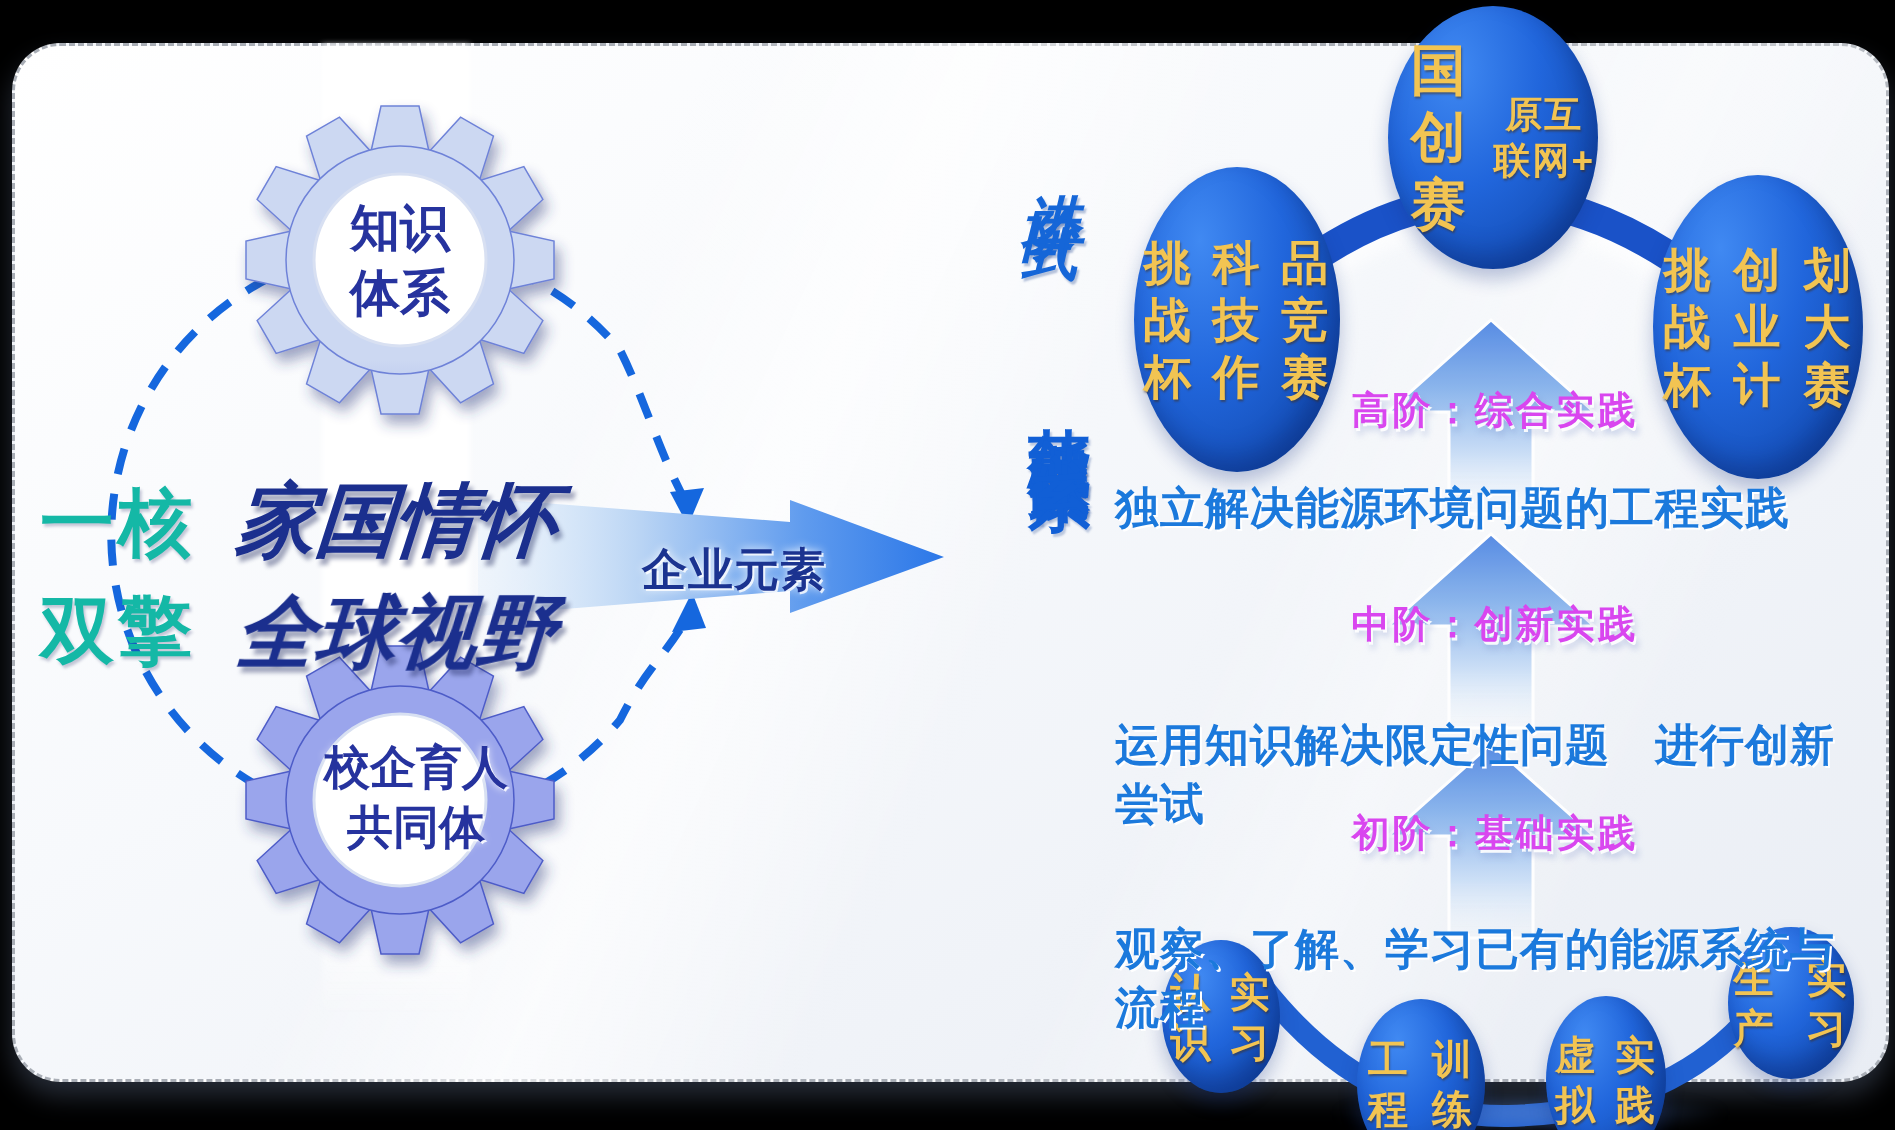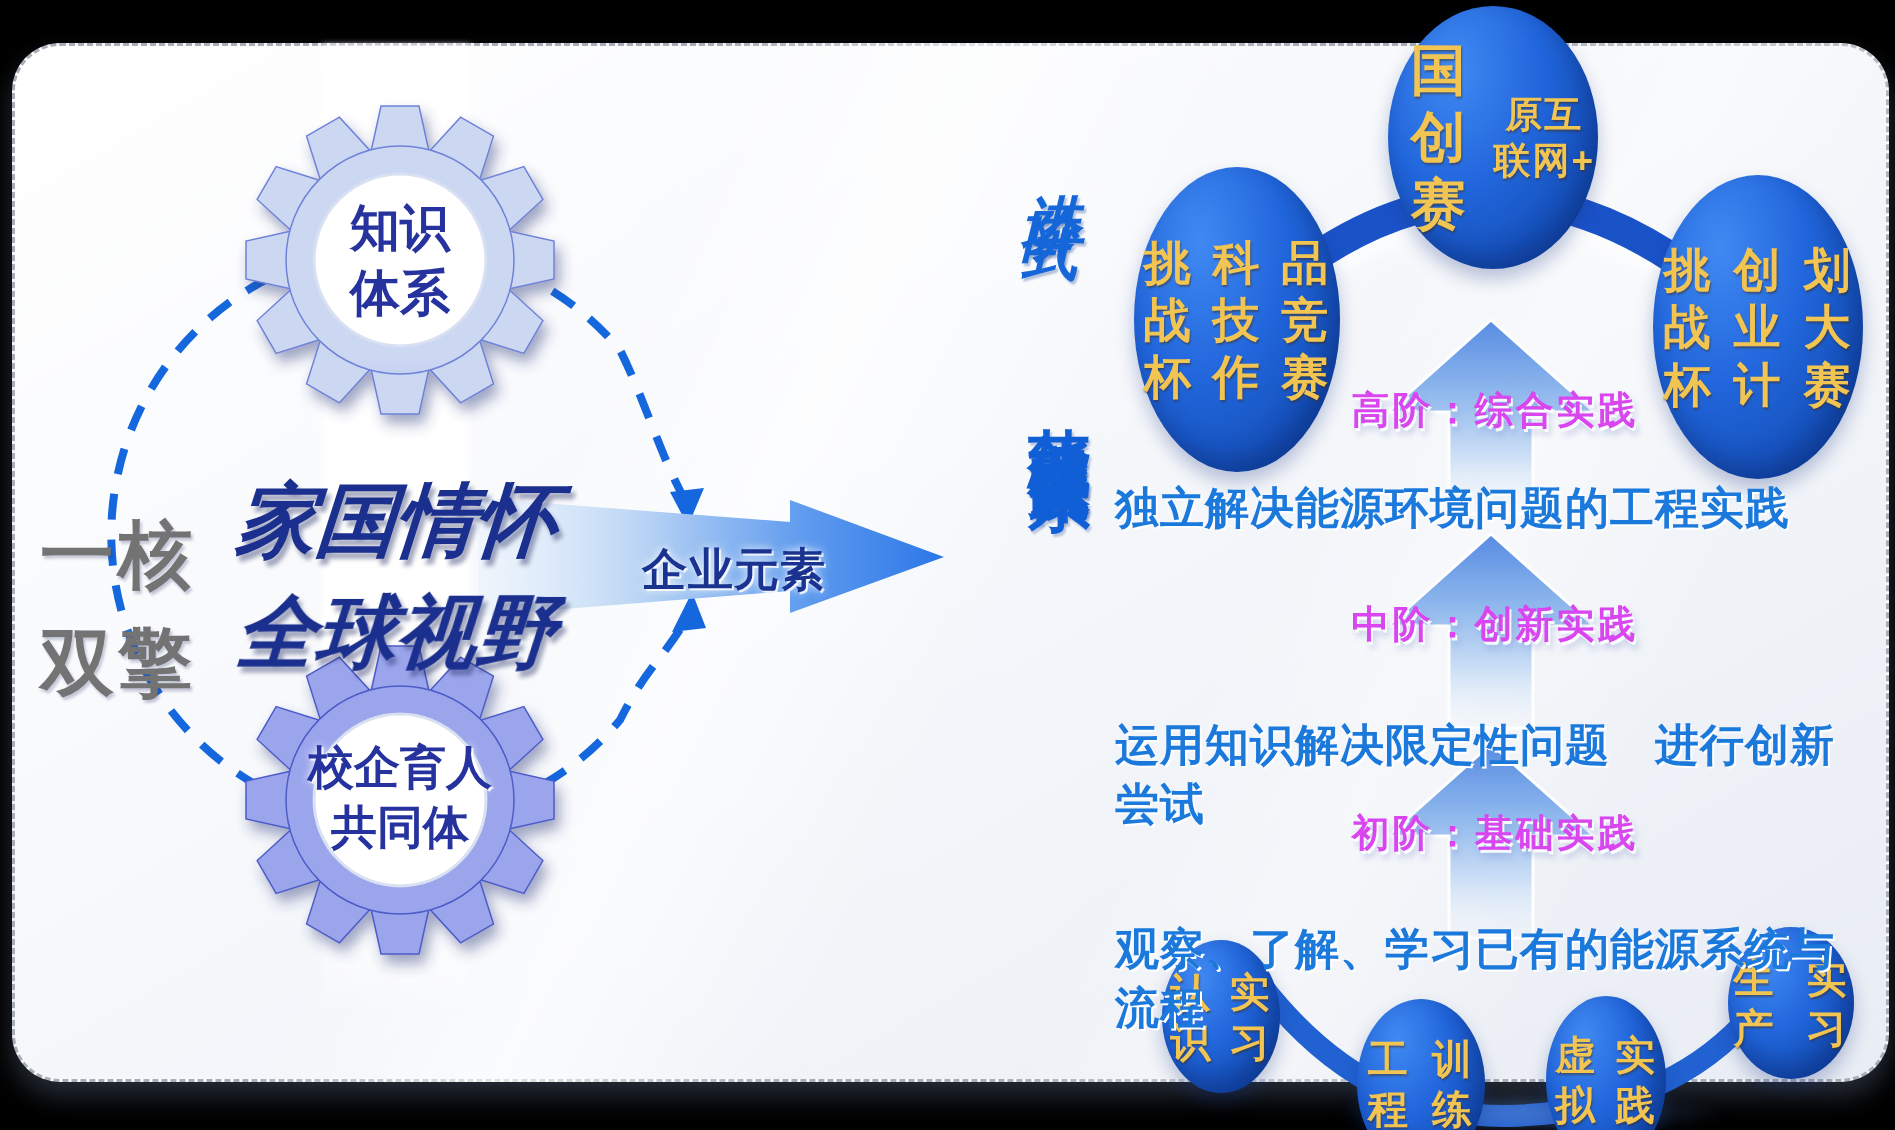--- a/index.html
+++ b/index.html
@@ -10,29 +10,29 @@
         background:linear-gradient(150deg,#ffffff 0%,#f7f9fc 40%,#e9edf4 100%);
         box-shadow:0 14px 26px rgba(70,80,100,.55);}
   .streaks{position:absolute;left:12px;top:43px;width:1877px;height:1039px;border-radius:48px;
         background:linear-gradient(115deg,rgba(255,255,255,0) 30%,rgba(255,255,255,.65) 41%,rgba(255,255,255,0) 54%),
                    linear-gradient(115deg,rgba(255,255,255,0) 62%,rgba(255,255,255,.4) 72%,rgba(255,255,255,0) 84%);
         pointer-events:none;z-index:1;}
   .white-col{position:absolute;left:322px;top:45px;width:148px;height:975px;z-index:1;
         background:linear-gradient(to bottom,#ffffff 88%,rgba(255,255,255,0));filter:blur(3px);}
   .gfx{position:absolute;left:0;top:0;z-index:2;}
   
-  .core-line{position:absolute;left:40px;font-size:74px;font-weight:bold;color:#737373;
-        letter-spacing:4px;z-index:4;text-shadow:2px 3px 3px rgba(30,40,100,.25);margin-top:32px;}
+  .core-line{position:absolute;left:40px;font-size:74px;font-weight:bold;color:#14b8a6;
+        letter-spacing:4px;z-index:4;text-shadow:2px 3px 3px rgba(30,40,100,.25);}
   .motto-line{position:absolute;left:236px;width:340px;font-size:80px;font-weight:bold;font-style:italic;
         color:#1b2f8e;transform:skewX(-4deg);z-index:4;letter-spacing:0px;
         text-shadow:4px 6px 4px rgba(25,35,90,.4);}
   .gear-label{position:absolute;text-align:center;font-weight:bold;color:#26339e;z-index:4;line-height:1.3;
         text-shadow:0 0 8px #ffffff,2px 2px 0 rgba(255,255,255,.85);}
   .gear-label.top{left:300px;top:196px;width:200px;font-size:50px;}
-  .gear-label.bot{left:270px;top:738px;width:260px;font-size:46px;font-family:Liberation Serif, serif;}
+  .gear-label.bot{left:286px;top:738px;width:260px;font-size:46px;font-family:Liberation Serif, serif;}
   .arrow-label{position:absolute;left:642px;top:540px;font-size:45px;font-weight:bold;color:#1b3390;
         letter-spacing:1px;z-index:4;text-shadow:0 0 10px #ffffff,2px 2px 0 rgba(255,255,255,.8);}
   
   .spine-prefix{position:absolute;left:1012px;top:148px;height:250px;writing-mode:vertical-rl;
         text-orientation:upright;font-size:56px;font-weight:bold;font-style:italic;color:#1566d8;
         letter-spacing:16px;z-index:4;text-shadow:2px 3px 2px rgba(20,60,140,.3);}
   .spine-title{position:absolute;left:1017px;top:378px;height:600px;writing-mode:vertical-rl;
         text-orientation:upright;font-size:62px;font-weight:bold;color:#115fd6;letter-spacing:6px;
         z-index:4;text-shadow:2px 3px 2px rgba(20,60,140,.25);}
   

